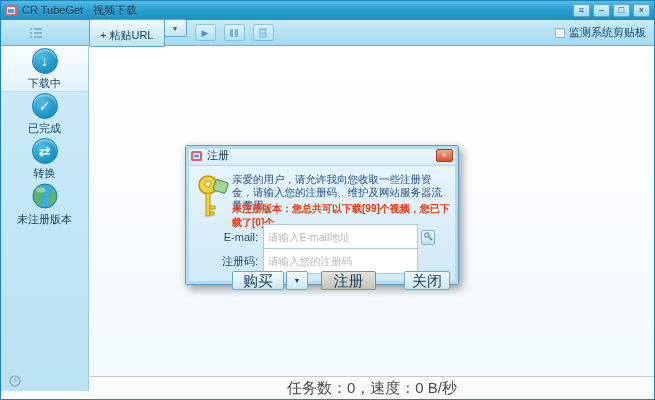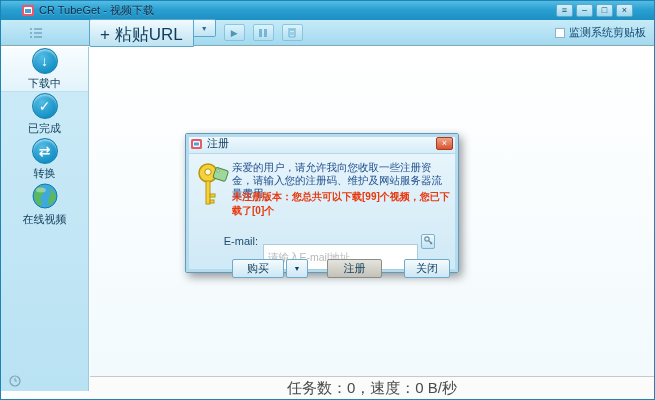--- a/index.html
+++ b/index.html
@@ -1,33 +1,33 @@
 <!DOCTYPE html>
 <html><head>
 <meta charset="utf-8">
 <style>
   * { margin:0; padding:0; box-sizing:border-box; }
   html,body { width:655px; height:400px; font-family:"Liberation Sans","DejaVu Sans",sans-serif; }
   .window { position:relative; width:655px; height:400px; border:1px solid #1d84b5; background:#fff; overflow:hidden; }
 
   
   .titlebar { position:absolute; top:0; left:0; right:0; height:19px;
-    background:linear-gradient(#55bde4,#2aa0d2 45%,#1d8fc2); display:flex; align-items:center; padding:0 21px; }
+    background:linear-gradient(#55bde4,#2aa0d2 45%,#1d8fc2); display:flex; align-items:center; padding:0 4px; }
   .app-icon { width:12px; height:11px; margin-right:5px; flex:0 0 auto; }
   .title-text { font-size:11px; color:#0e2f47; text-shadow:0 1px 0 rgba(255,255,255,.25); }
   .win-controls { margin-left:auto; display:flex; gap:3px; }
   .win-btn { width:17px; height:13px; font-size:9px; line-height:11px; text-align:center; color:#134a66;
     background:linear-gradient(#d6f1fb,#9ed7ee); border:1px solid #5fa8cc; border-radius:2px; cursor:pointer; }
 
   
   .toolbar { position:absolute; top:19px; left:0; right:0; height:26px;
     background:linear-gradient(#c7ebf8,#a3d9ef); border-bottom:1px solid #87a9b6; display:flex; align-items:center; }
   .grip { width:14px; height:14px; margin-left:28px; }
   .paste-group { display:flex; margin-left:46px; }
-  .paste-btn { height:28px; padding:7px 10px; font-size:17px; color:#0f3d5c;
+  .paste-btn { height:28px; padding:7px 10px; font-size:11px; color:#0f3d5c;
     background:linear-gradient(#f0fafe,#bfe3f2); border:1px solid #59a7cc; border-radius:2px 0 0 2px; line-height:16px; }
   .paste-drop { width:22px; height:18px; font-size:7px; color:#2a6e94; text-align:center; line-height:17px;
     background:linear-gradient(#f0fafe,#bfe3f2); border:1px solid #59a7cc; border-left:none; border-radius:0 2px 2px 0; }
   .tool-btn { width:21px; height:17px; margin-left:8px; display:flex; align-items:center; justify-content:center;
     background:linear-gradient(#e8f7fd,#b5e0f2); border:1px solid #79bcd9; border-radius:2px; opacity:.75; }
   .tool-btn:first-of-type { margin-left:18px; }
   .play-glyph { font-size:9px; color:#2f7ba3; }
   .pause-glyph { display:flex; gap:2px; }
   .pause-glyph i { display:block; width:3px; height:8px; background:#5ea9cc; }
   .clip-check { margin-left:auto; margin-right:8px; display:flex; align-items:center; gap:4px; cursor:pointer; }
@@ -48,50 +48,50 @@
 
   
   .content { position:absolute; top:46px; left:89px; right:0; bottom:23px;
     background:linear-gradient(180deg,#ffffff,#f2fafd); }
   .statusbar { position:absolute; left:89px; right:0; bottom:0; height:23px;
     background:#fbfbfb; border-top:1px solid #c8c8c8; display:flex; align-items:flex-start; justify-content:center; }
   .status-text { font-size:15px; color:#4a4a4a; margin-top:2px; }
   .bottom-left { position:absolute; left:0; bottom:0; width:89px; height:8px; background:#fdfdfd; }
 
   
-  .dialog { position:absolute; left:184px; top:132px; width:274px; height:140px;
+  .dialog { position:absolute; left:184px; top:144px; width:274px; height:140px;
     border:1px solid #5f9bbd; outline:3px solid #b5dcee; outline-offset:-4px;
     background:linear-gradient(#ebf6fc,#cfe9f6); box-shadow:3px 4px 10px rgba(0,0,0,.4); border-radius:2px; }
   .dlg-titlebar { height:20px; display:flex; align-items:center; padding:0 5px;
     background:linear-gradient(#f4fbfe,#d5ecf8); border-bottom:1px solid #b5d7e8; }
   .dlg-icon { width:11px; height:10px; margin-right:5px; }
   .dlg-title { font-size:11px; color:#0f3d5c; }
   .dlg-close { margin-left:auto; width:17px; height:13px; background:linear-gradient(#f0a288,#d9542f);
     border:1px solid #a63c1d; border-radius:2px; color:#fff; font-size:9px; line-height:11px; text-align:center; cursor:pointer; }
   .dlg-body { position:relative; height:119px; }
   .key-art { position:absolute; left:10px; top:8px; }
   .dlg-message { position:absolute; left:46px; top:7px; width:218px; font-size:10.5px; line-height:13px; color:#1f4e8c; }
   .dlg-warning { position:absolute; left:46px; top:36px; width:220px; font-size:10px; font-weight:bold; color:#e8380d; }
   .field-row { position:absolute; left:0; width:100%; display:flex; align-items:center; }
   .row-email { top:58px; }
   .row-code { top:82px; }
   .field-label { width:77px; text-align:right; font-size:11px; color:#1c4a6e; padding-right:5px; }
   .field-input { width:155px; height:17px; font-size:10.5px; padding:12px 4px; color:#333;
-    border:1px solid #a9cde0; background:#fff; font-family:"Liberation Sans","DejaVu Sans",sans-serif;margin-top:32px; }
+    border:1px solid #a9cde0; background:#fff; font-family:"Liberation Sans","DejaVu Sans",sans-serif; }
   .field-input::placeholder { color:#b9b9b9; }
   .keybtn { width:14px; height:15px; margin-left:3px; display:flex; align-items:center; justify-content:center;
     background:linear-gradient(#eef8fd,#c2e2f1); border:1px solid #79b4d2; border-radius:2px; cursor:pointer; }
   .btn-row { position:absolute; left:0; right:8px; top:105px; display:flex; align-items:center; }
-  .dlg-btn { height:19px; font-size:11px; color:#123d5c; text-align:center; line-height:17px;
+  .dlg-btn { height:19px; font-size:15px; color:#123d5c; text-align:center; line-height:17px;
     background:linear-gradient(#f4fbfe,#cde7f4); border:1px solid #6fa9c9; border-radius:2px; cursor:pointer;
     font-family:"Liberation Sans","DejaVu Sans",sans-serif; }
   .buy-btn { width:52px; margin-left:46px; }
   .buy-drop { width:22px; margin-left:2px; font-size:7px; line-height:17px; }
   .reg-btn { width:55px; margin-left:auto; background:linear-gradient(#e4e4de,#c2c2ba); border-color:#8c8c84; }
-  .close-btn { width:46px; margin-left:22px; }
+  .close-btn { width:46px; margin-left:28px; }
 </style>
 </head>
 <body>
 
 <div class="window">
 
   <div class="titlebar">
     <svg class="app-icon" viewBox="0 0 12 11">
       <rect x="0" y="0" width="12" height="11" rx="1.5" fill="#e8596b"></rect>
       <rect x="2" y="2" width="8" height="7" rx="1" fill="#fff"></rect>
@@ -157,21 +157,21 @@
       <div class="side-circle">⇄</div>
       <div class="side-label">转换</div>
     </div>
     <div class="side-item">
       <svg width="28" height="28" viewBox="0 0 28 28">
         <circle cx="14" cy="14" r="12" fill="#3fa9dc" stroke="#1478a8"></circle>
         <path d="M10 4 Q15 7 12 12 Q8 15 10 19 Q12 23 9 24 Q3 20 3 13 Q4 7 10 4Z" fill="#5cb85c"></path>
         <path d="M18 6 Q24 9 25 15 Q23 21 18 23 Q16 18 19 14 Q21 10 18 6Z" fill="#5cb85c"></path>
         <ellipse cx="10" cy="8" rx="5" ry="2.5" fill="rgba(255,255,255,.35)"></ellipse>
       </svg>
-      <div class="side-label">在线视频</div>
+      <div class="side-label">未注册版本</div>
     </div>
     <svg class="side-clock" viewBox="0 0 12 12">
       <circle cx="6" cy="6" r="5" fill="none" stroke="#5f7f8e" stroke-width="1.2"></circle>
       <line x1="6" y1="6" x2="6" y2="3" stroke="#5f7f8e"></line>
       <line x1="6" y1="6" x2="8" y2="6" stroke="#5f7f8e"></line>
     </svg>
   </div>
 
   <div class="content"></div>
   <div class="bottom-left"></div>
@@ -208,20 +208,24 @@
         <span class="field-label">E-mail:</span>
         <input class="field-input" type="text" placeholder="请输入E-mail地址" style="">
         <div class="keybtn">
           <svg width="9" height="10" viewBox="0 0 9 10">
             <circle cx="3" cy="3" r="2.2" fill="none" stroke="#6a8b9c" stroke-width="1.2"></circle>
             <line x1="4.5" y1="4.5" x2="8" y2="8" stroke="#6a8b9c" stroke-width="1.2"></line>
             <line x1="6.5" y1="8" x2="8" y2="6.5" stroke="#6a8b9c" stroke-width="1.2"></line>
           </svg>
         </div>
       </div>
+      <div class="field-row row-code">
+        <span class="field-label">注册码:</span>
+        <input class="field-input" type="text" placeholder="请输入您的注册码" style="">
+      </div>
 
       <div class="btn-row">
         <div class="dlg-btn buy-btn">购买</div>
         <div class="dlg-btn buy-drop"><span>▼</span></div>
         <div class="dlg-btn reg-btn">注册</div>
         <div class="dlg-btn close-btn">关闭</div>
       </div>
     </div>
   </div>
 

